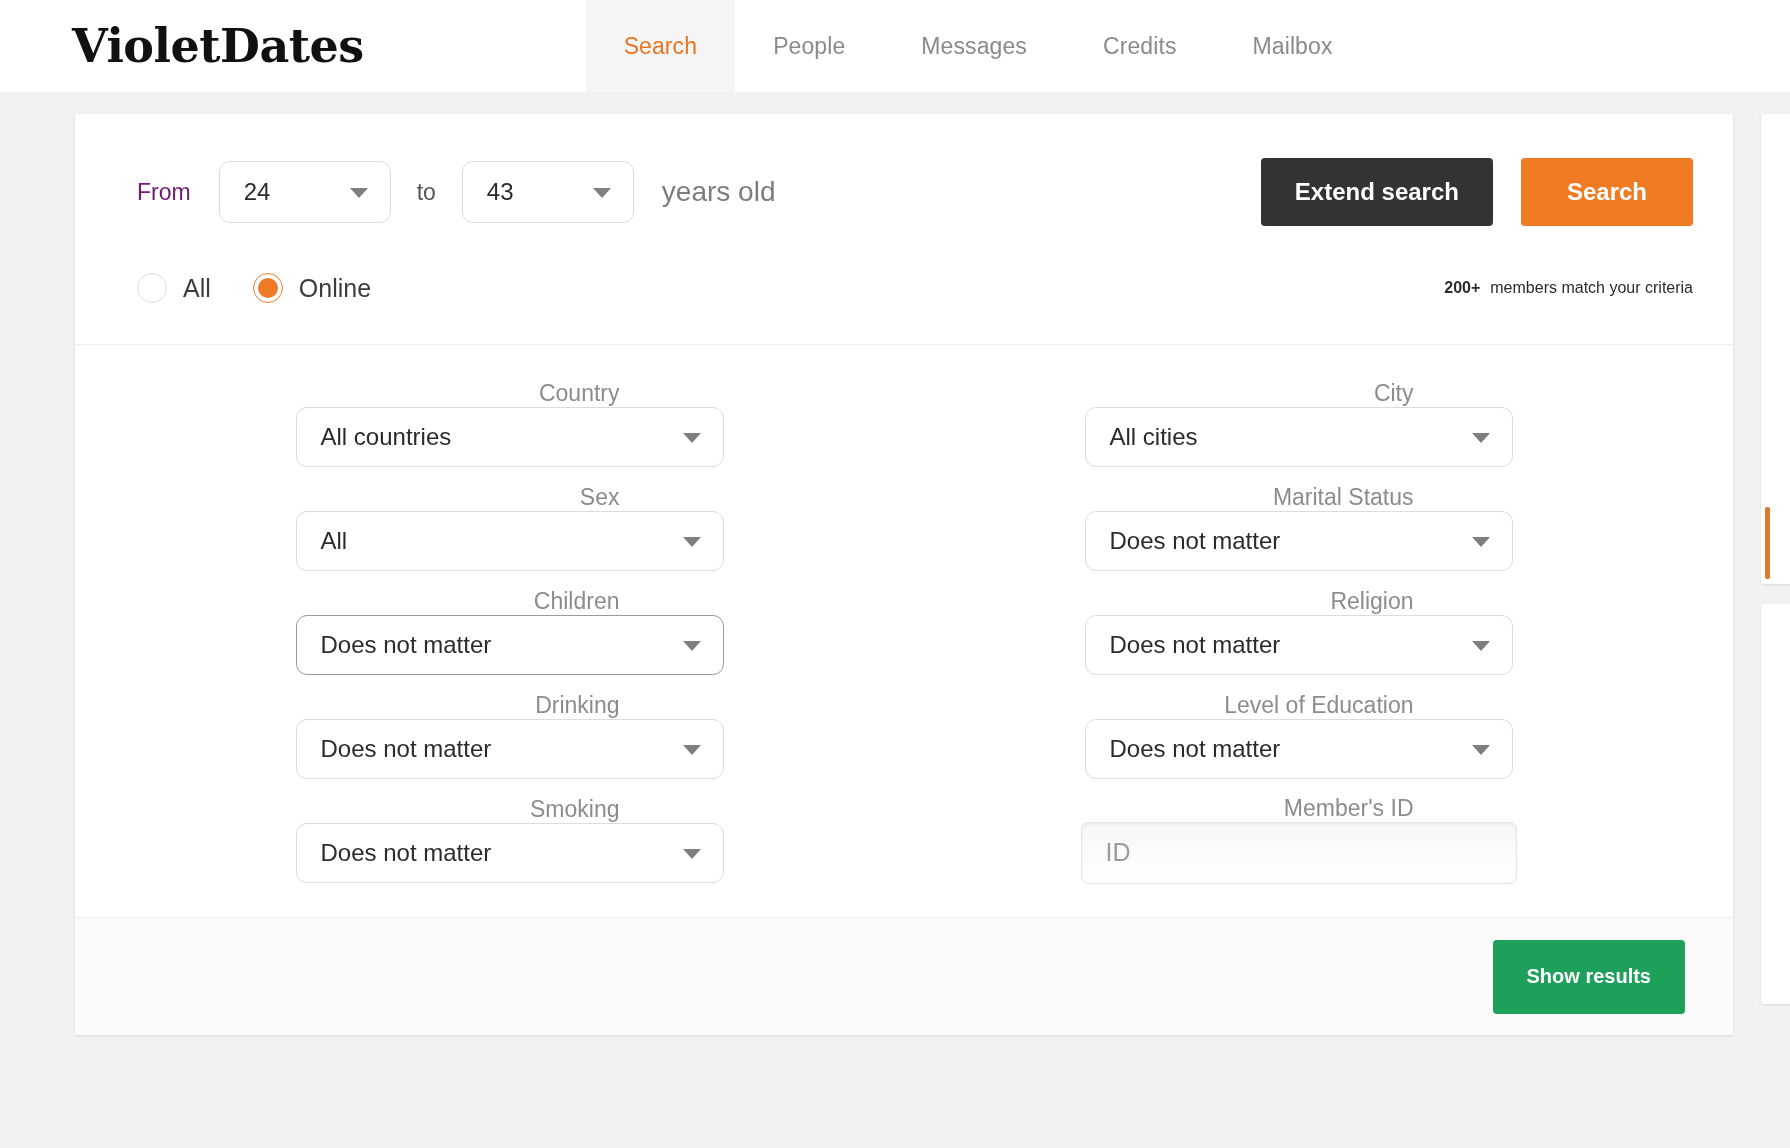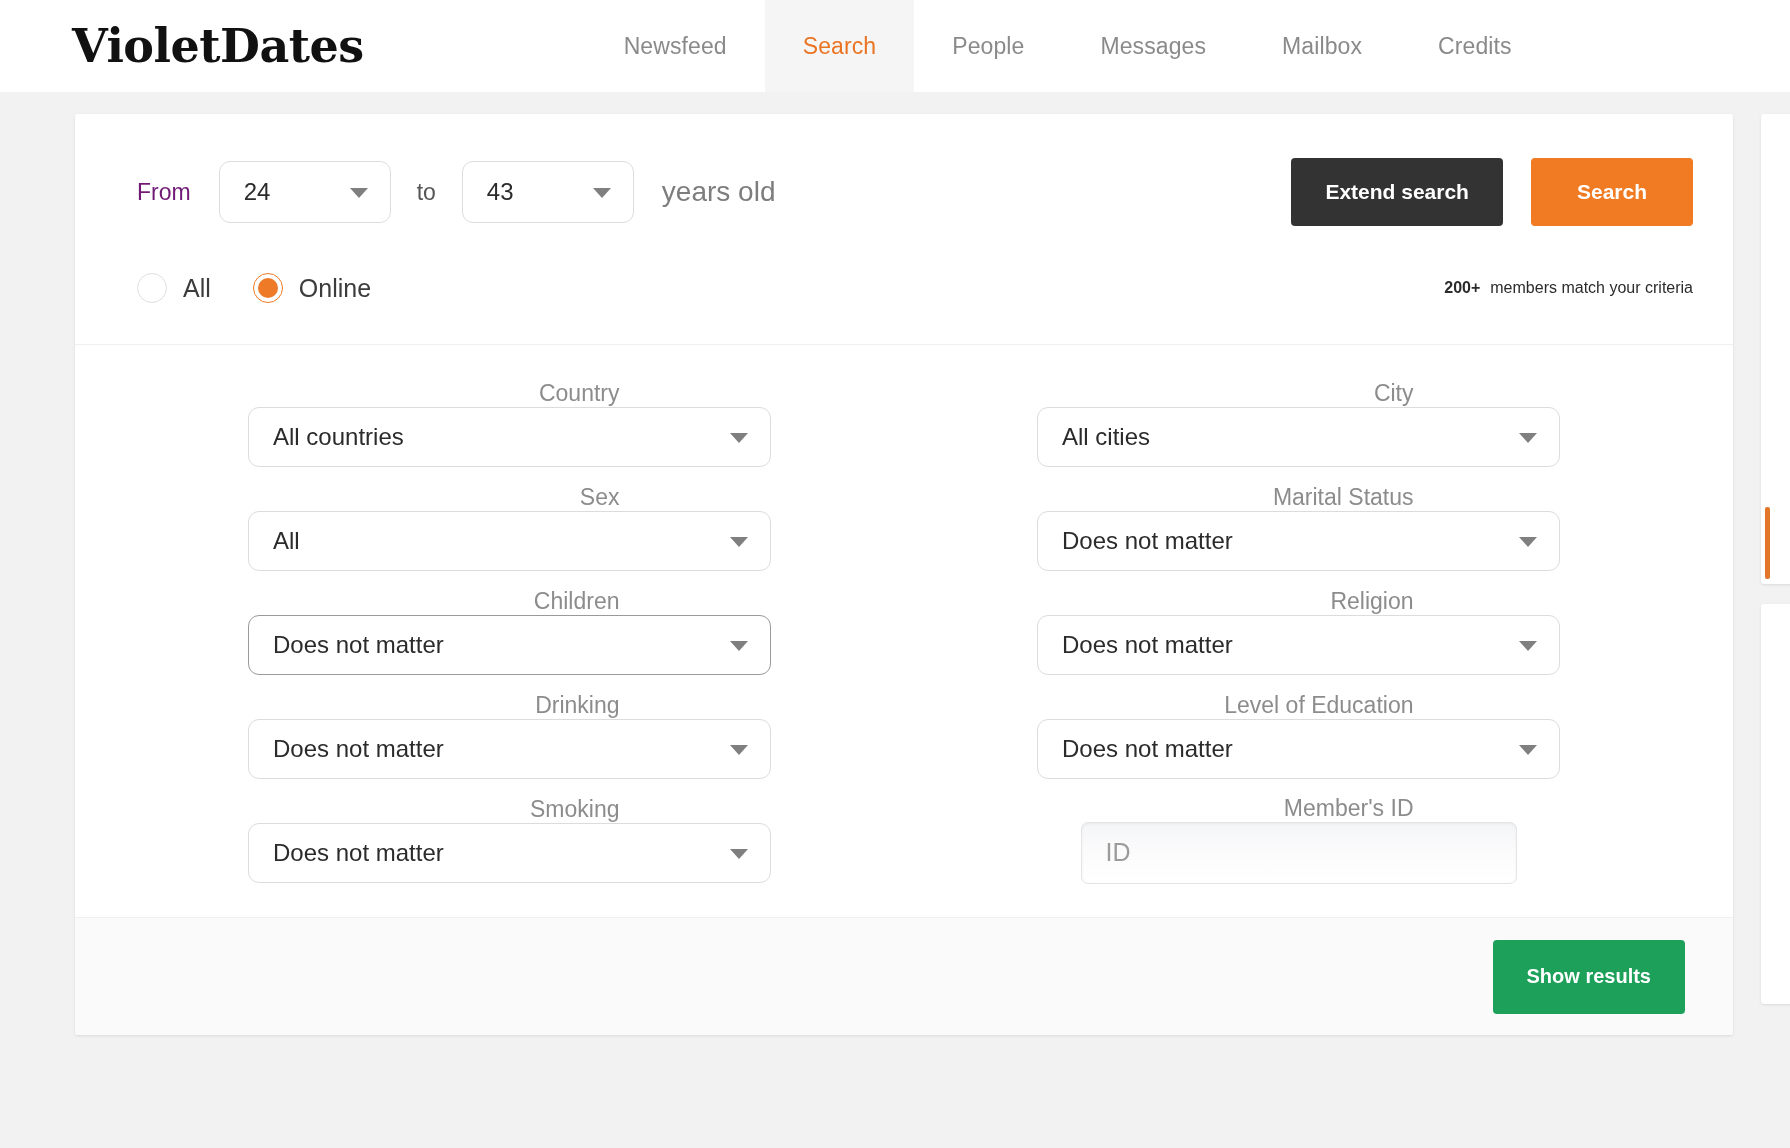--- a/index.html
+++ b/index.html
@@ -120,21 +120,21 @@
     border-right: 9px solid transparent;
     border-top: 10px solid #7f7f7f;
   }
   .sel-age { width: 172px; }
 
   .spacer { flex: 1; }
 
   .btn {
     border: none;
     border-radius: 4px;
-    font-size: 21px;
+    font-size: 24px;
     font-weight: bold;
     color: #ffffff;
     cursor: pointer;
     font-family: "Liberation Sans", sans-serif;
     white-space: nowrap;
   }
   .btn-extend {
     background: #333333;
     height: 68px;
     padding: 0 34px;
@@ -201,21 +201,21 @@
     flex-direction: column;
   }
   .flabel {
     font-size: 23px;
     color: #8c8c8c;
     text-align: right;
     white-space: nowrap;
   }
   .fcell.left .flabel { width: 272px; padding-right: 26px; }
   .fcell.right .flabel { width: 282px; padding-right: 26px; }
-  .fsel { width: 523px; }
+  .fsel { width: 428px; }
   .fsel .select { height: 60px; }
 
   .idfield {
     width: 436px;
     height: 62px;
     border: 1px solid #e4e4e4;
     border-radius: 7px;
     background: linear-gradient(180deg, #f4f5f7 0%, #fbfbfc 45%, #ffffff 100%);
     box-shadow: inset 0 1px 3px rgba(0,0,0,0.05);
     display: flex;
@@ -259,26 +259,25 @@
     background: #e2762a;
     border-radius: 2px;
   }
 </style>
 </head>
 <body>
 
 <div class="header">
   <div class="logo">VioletDates</div>
   <div class="nav">
-    <div class="nav-item">Newsfeed</div>
     <div class="nav-item active">Search</div>
     <div class="nav-item">People</div>
     <div class="nav-item">Messages</div>
+    <div class="nav-item">Credits</div>
     <div class="nav-item">Mailbox</div>
-    <div class="nav-item">Credits</div>
   </div>
 </div>
 
 <div class="page">
 
   <div class="side-panel side-panel-a"></div>
   <div class="side-panel side-panel-b"></div>
   <div class="side-accent"></div>
 
   <div class="card">

